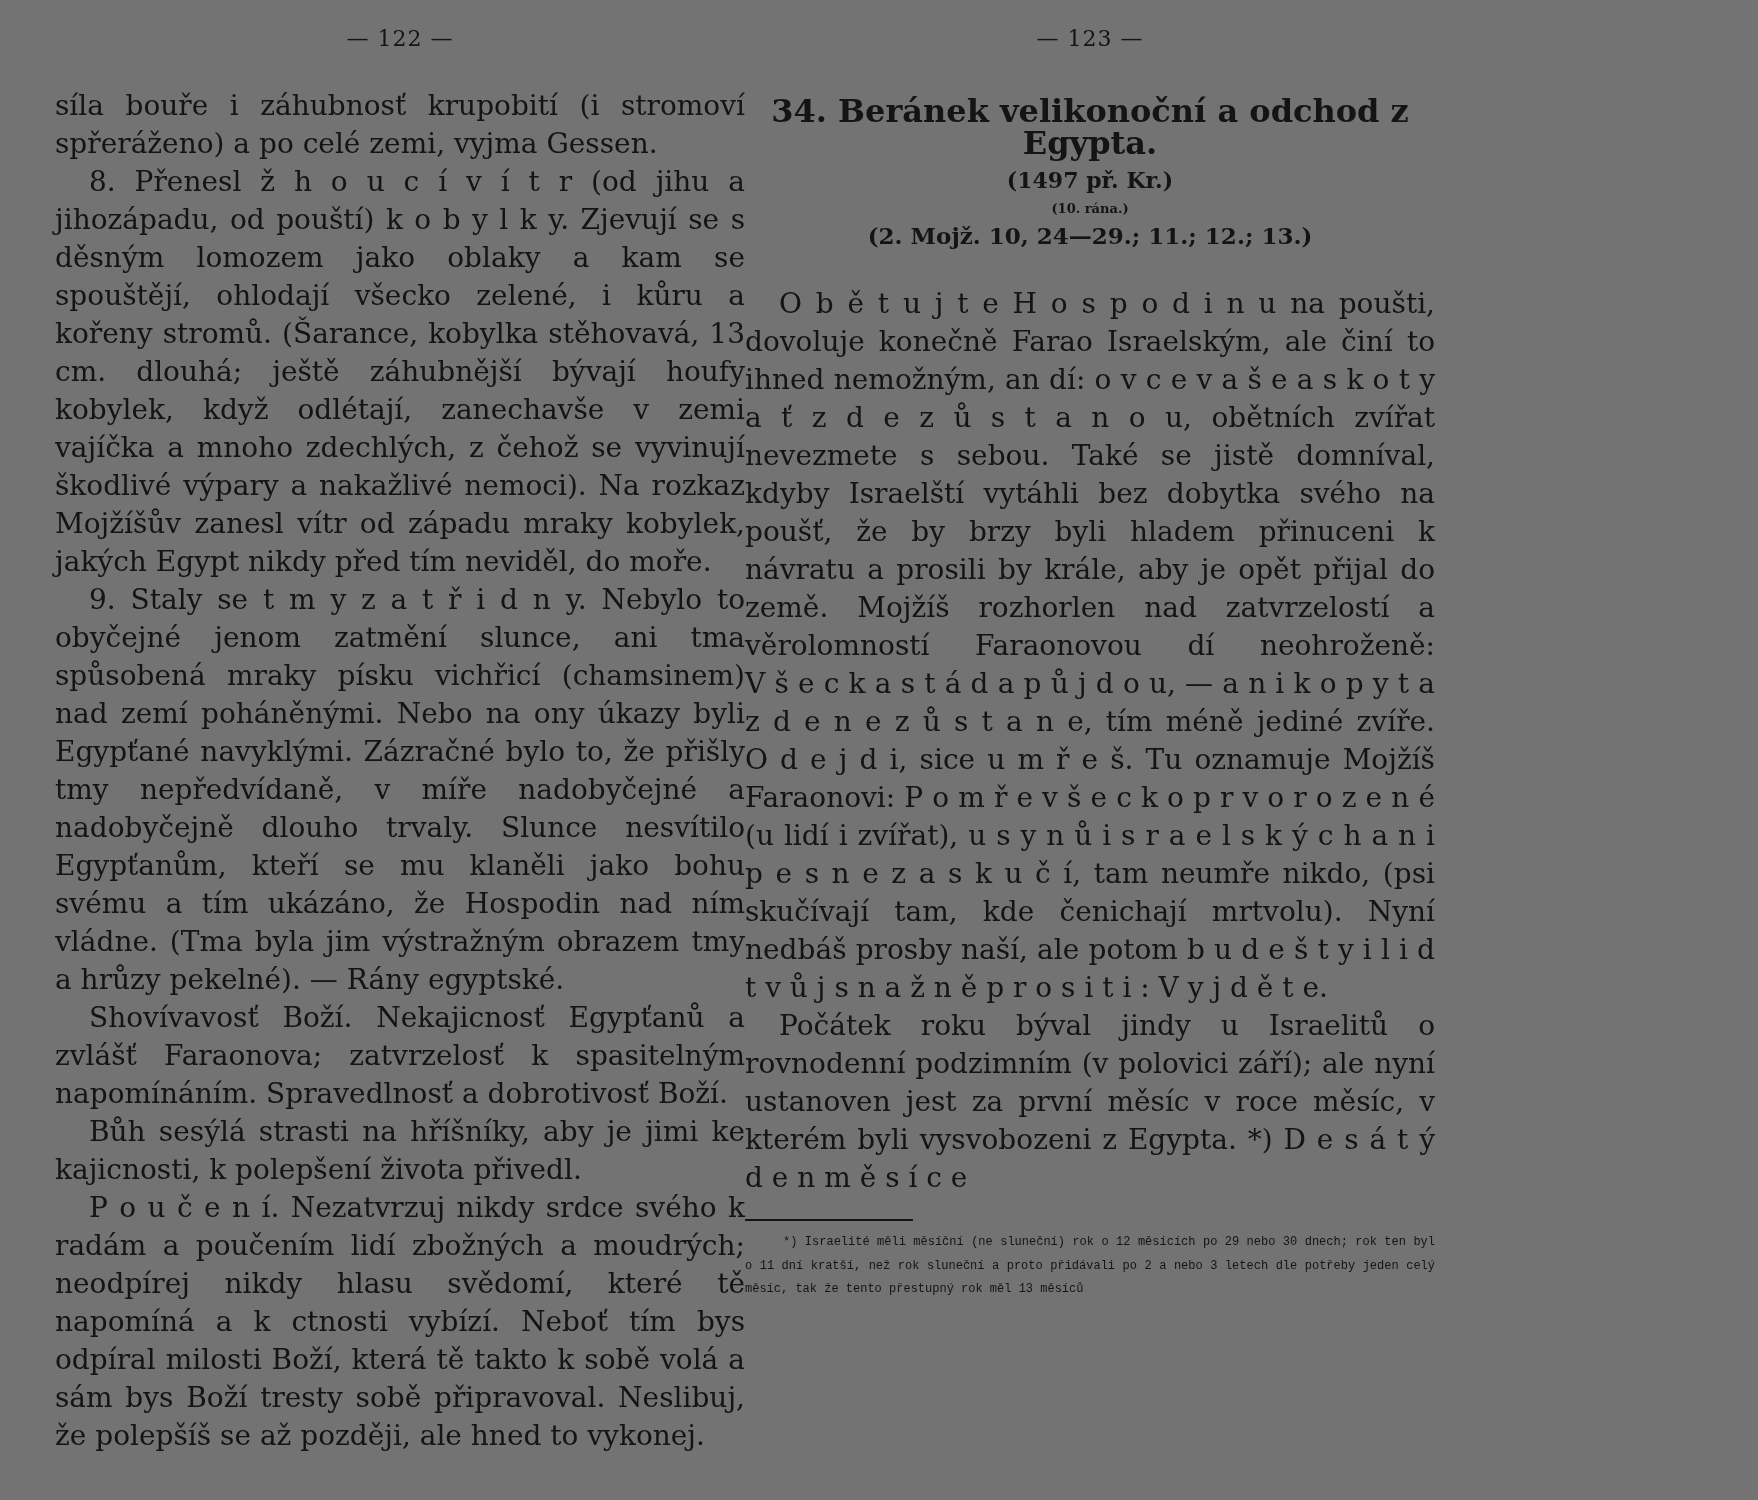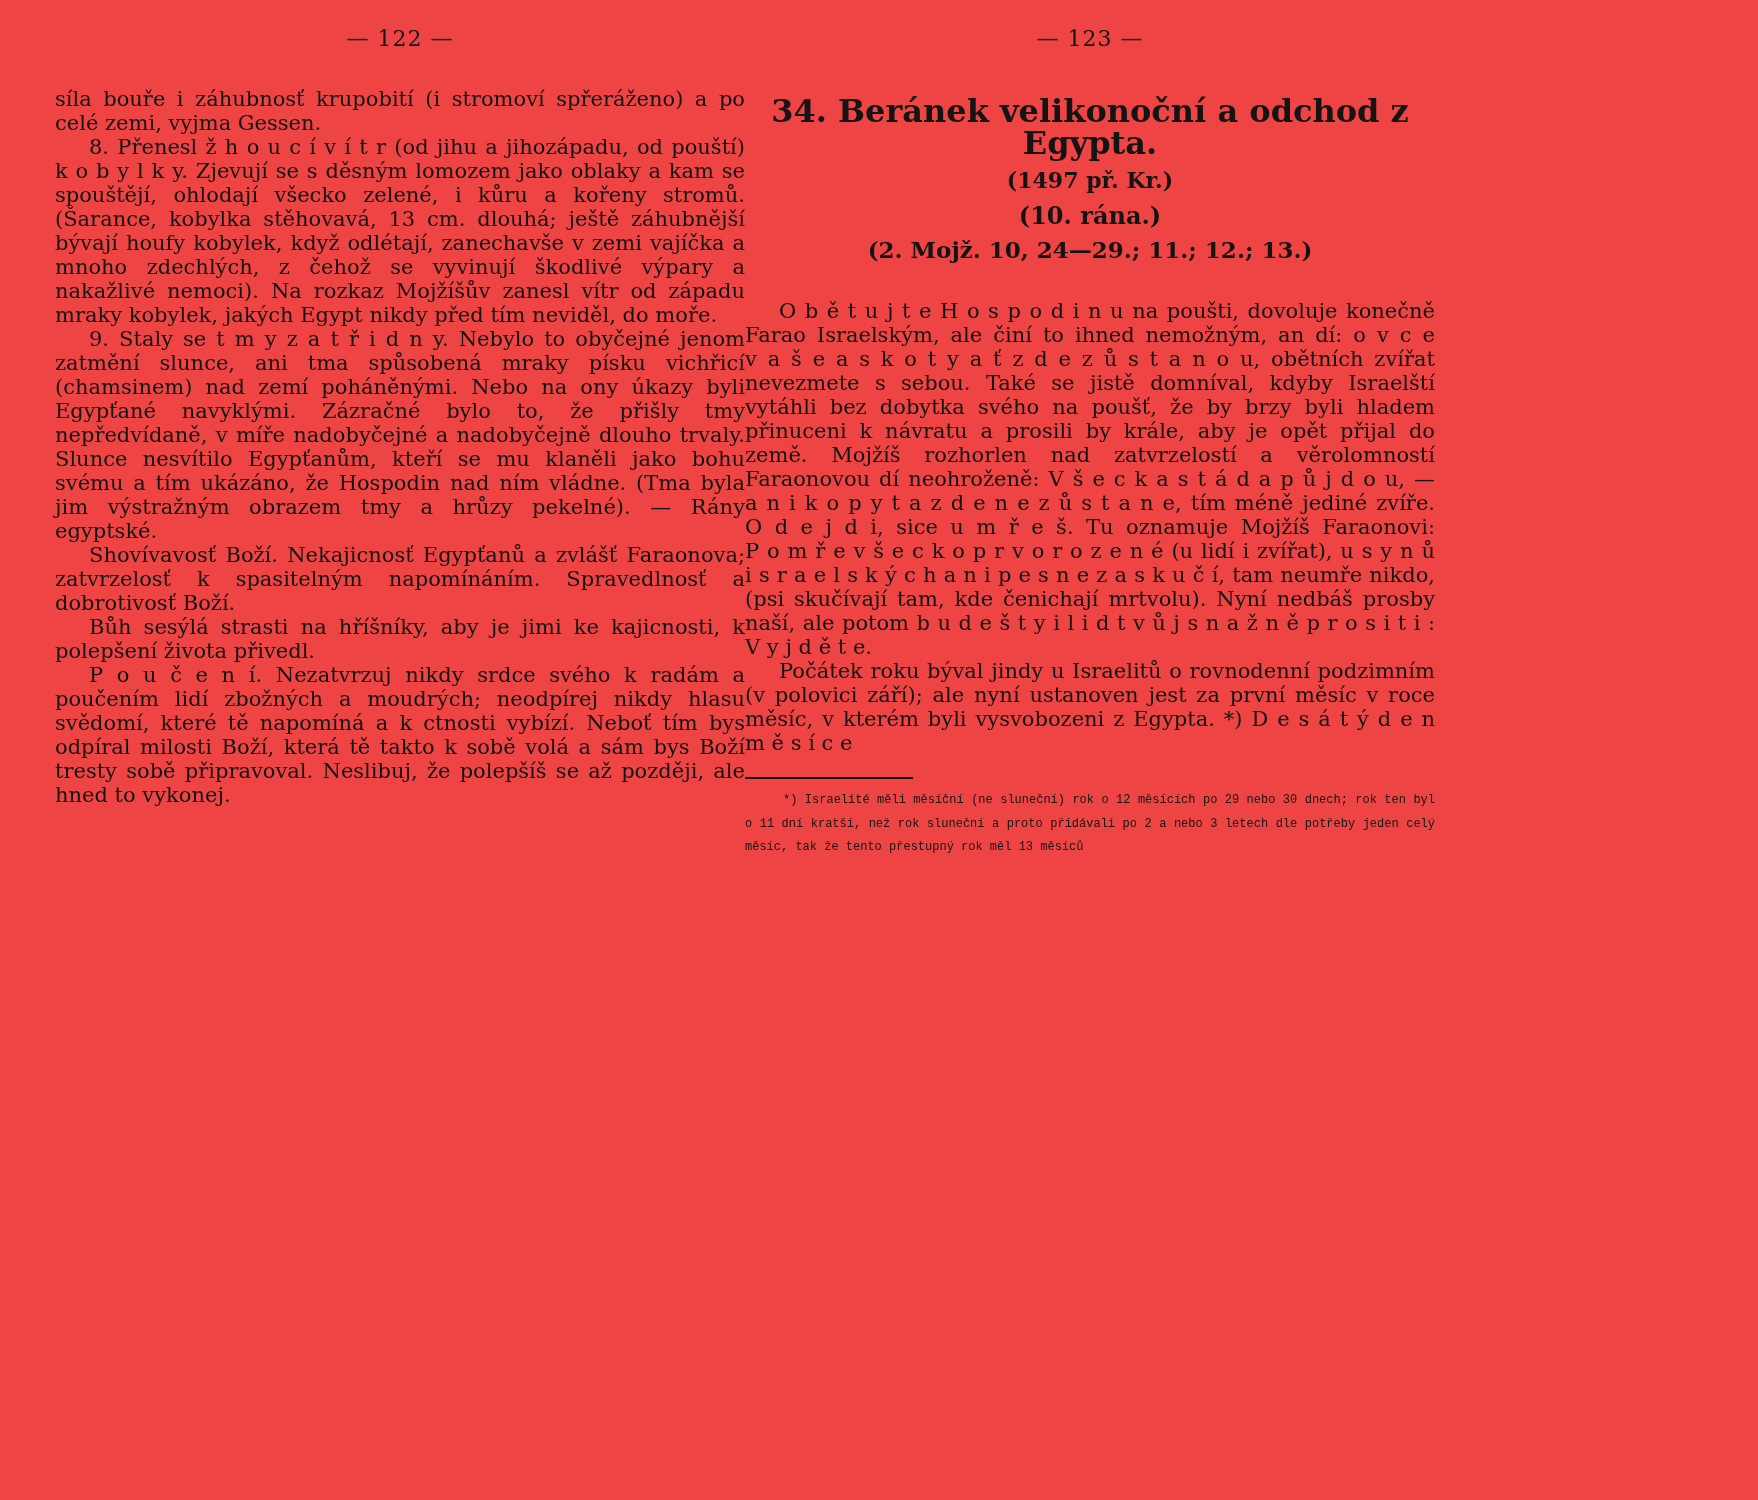--- a/index.html
+++ b/index.html
@@ -5,43 +5,43 @@
   html, body {
     margin: 0;
     padding: 0;
     background: #ffffff;
   }
   .book {
     position: relative;
     width: 1758px;
     height: 1500px;
     box-sizing: border-box;
-    background: #ef4444;
+    background: #737373;
     color: #141414;
     font-family: "DejaVu Serif", "Liberation Serif", serif;
     display: flex;
     padding: 26px 0 0 55px;
     overflow: hidden;
   }
   .page {
     width: 690px;
     flex: 0 0 auto;
   }
   .page-right {
   }
   .pagenum {
     text-align: center;
     font-size: 22px;
     letter-spacing: 1px;
     margin-bottom: 36px;
   }
   .page p {
     margin: 0;
-    font-size: 21px;
-    line-height: 24px;
+    font-size: 28px;
+    line-height: 38px;
     text-align: justify;
     text-indent: 34px;
   }
   .page p.noindent {
     text-indent: 0;
   }
   .intro {
     font-weight: bold;
   }
   .section-head {
@@ -52,21 +52,21 @@
   .section-title {
     font-size: 32px;
     font-weight: bold;
     line-height: 32px;
   }
   .section-date {
     font-size: 22px;
     margin-top: 8px;
   }
   .section-plague {
-    font-size: 24px;
+    font-size: 13px;
     margin-top: 8px;
   }
   .section-ref {
     font-size: 23px;
     margin-top: 6px;
   }
   .footnote-rule {
     width: 168px;
     height: 0;
     border-top: 2px solid #141414;

